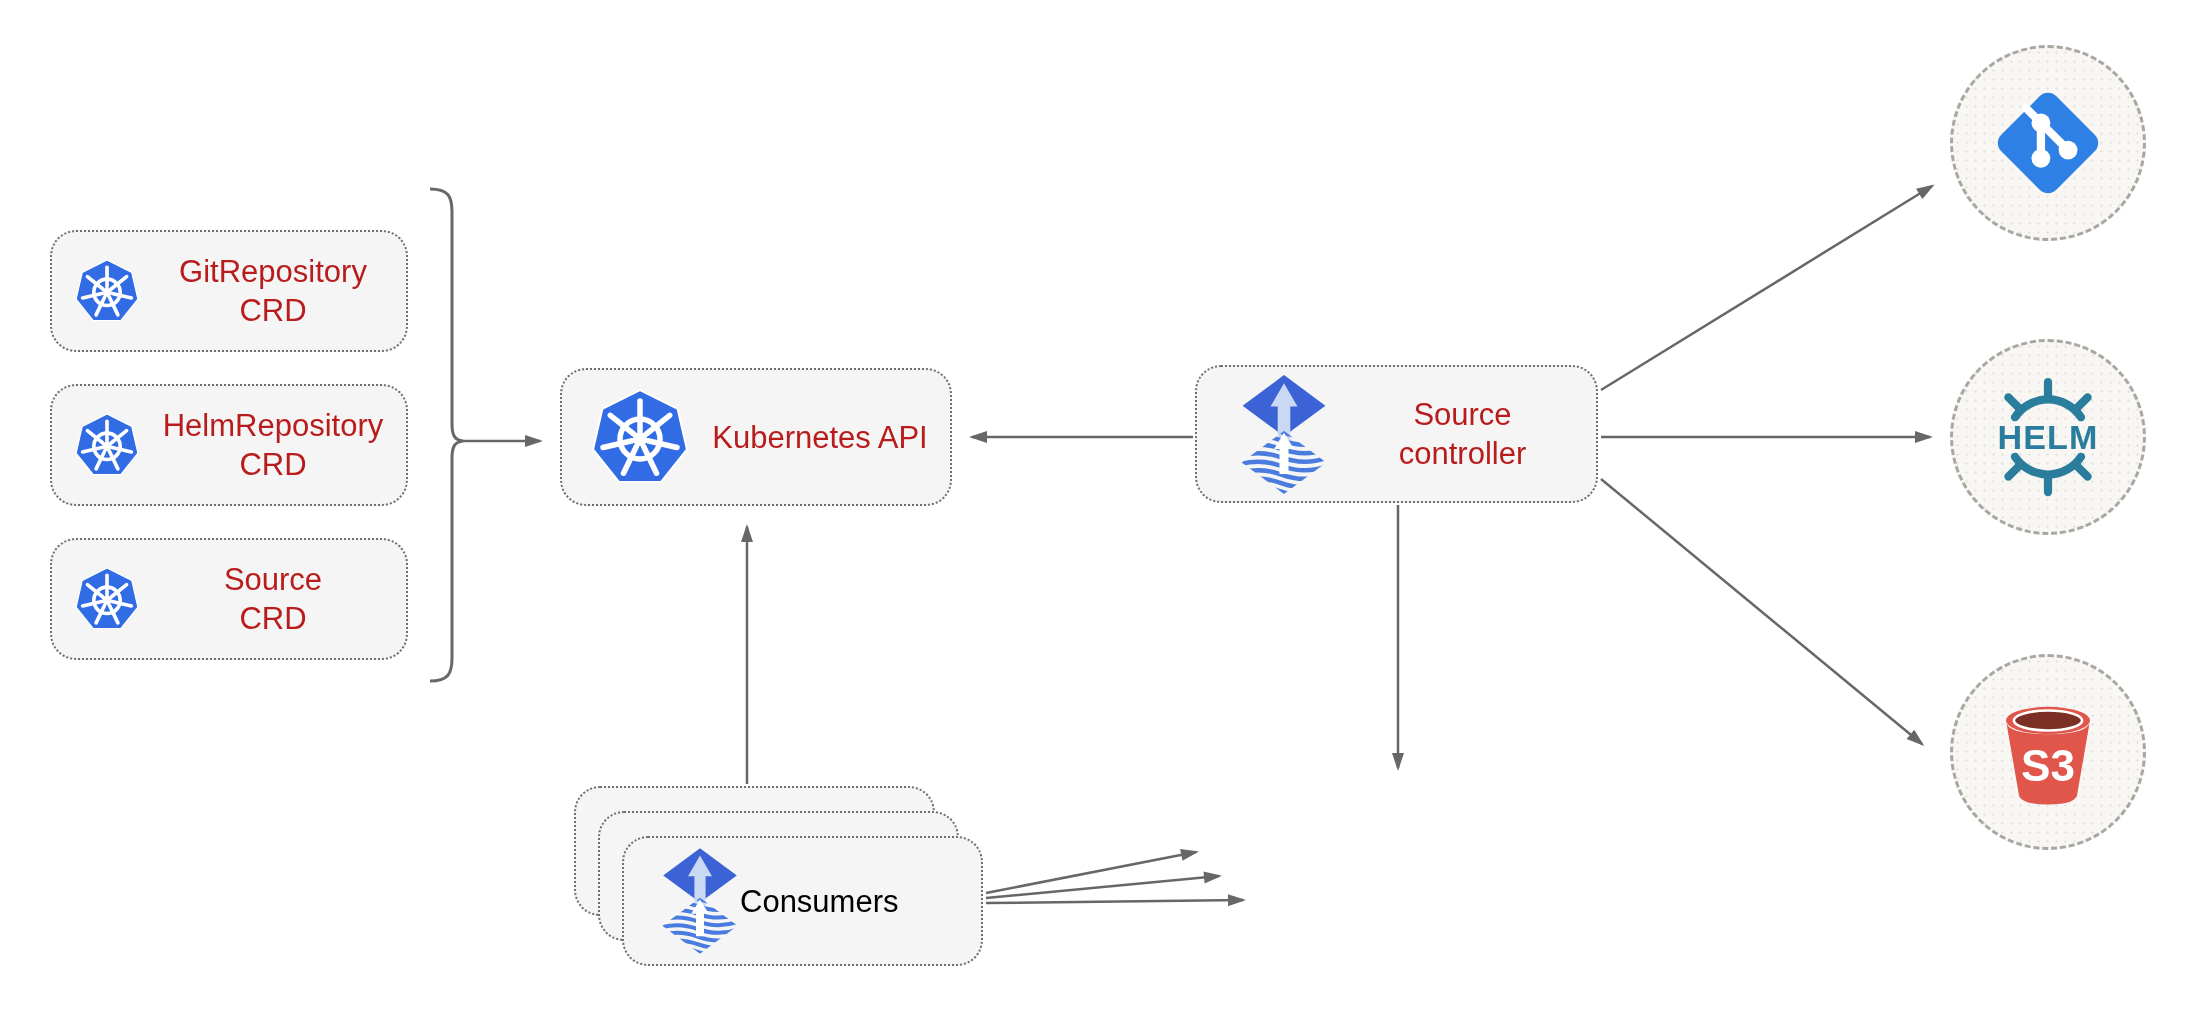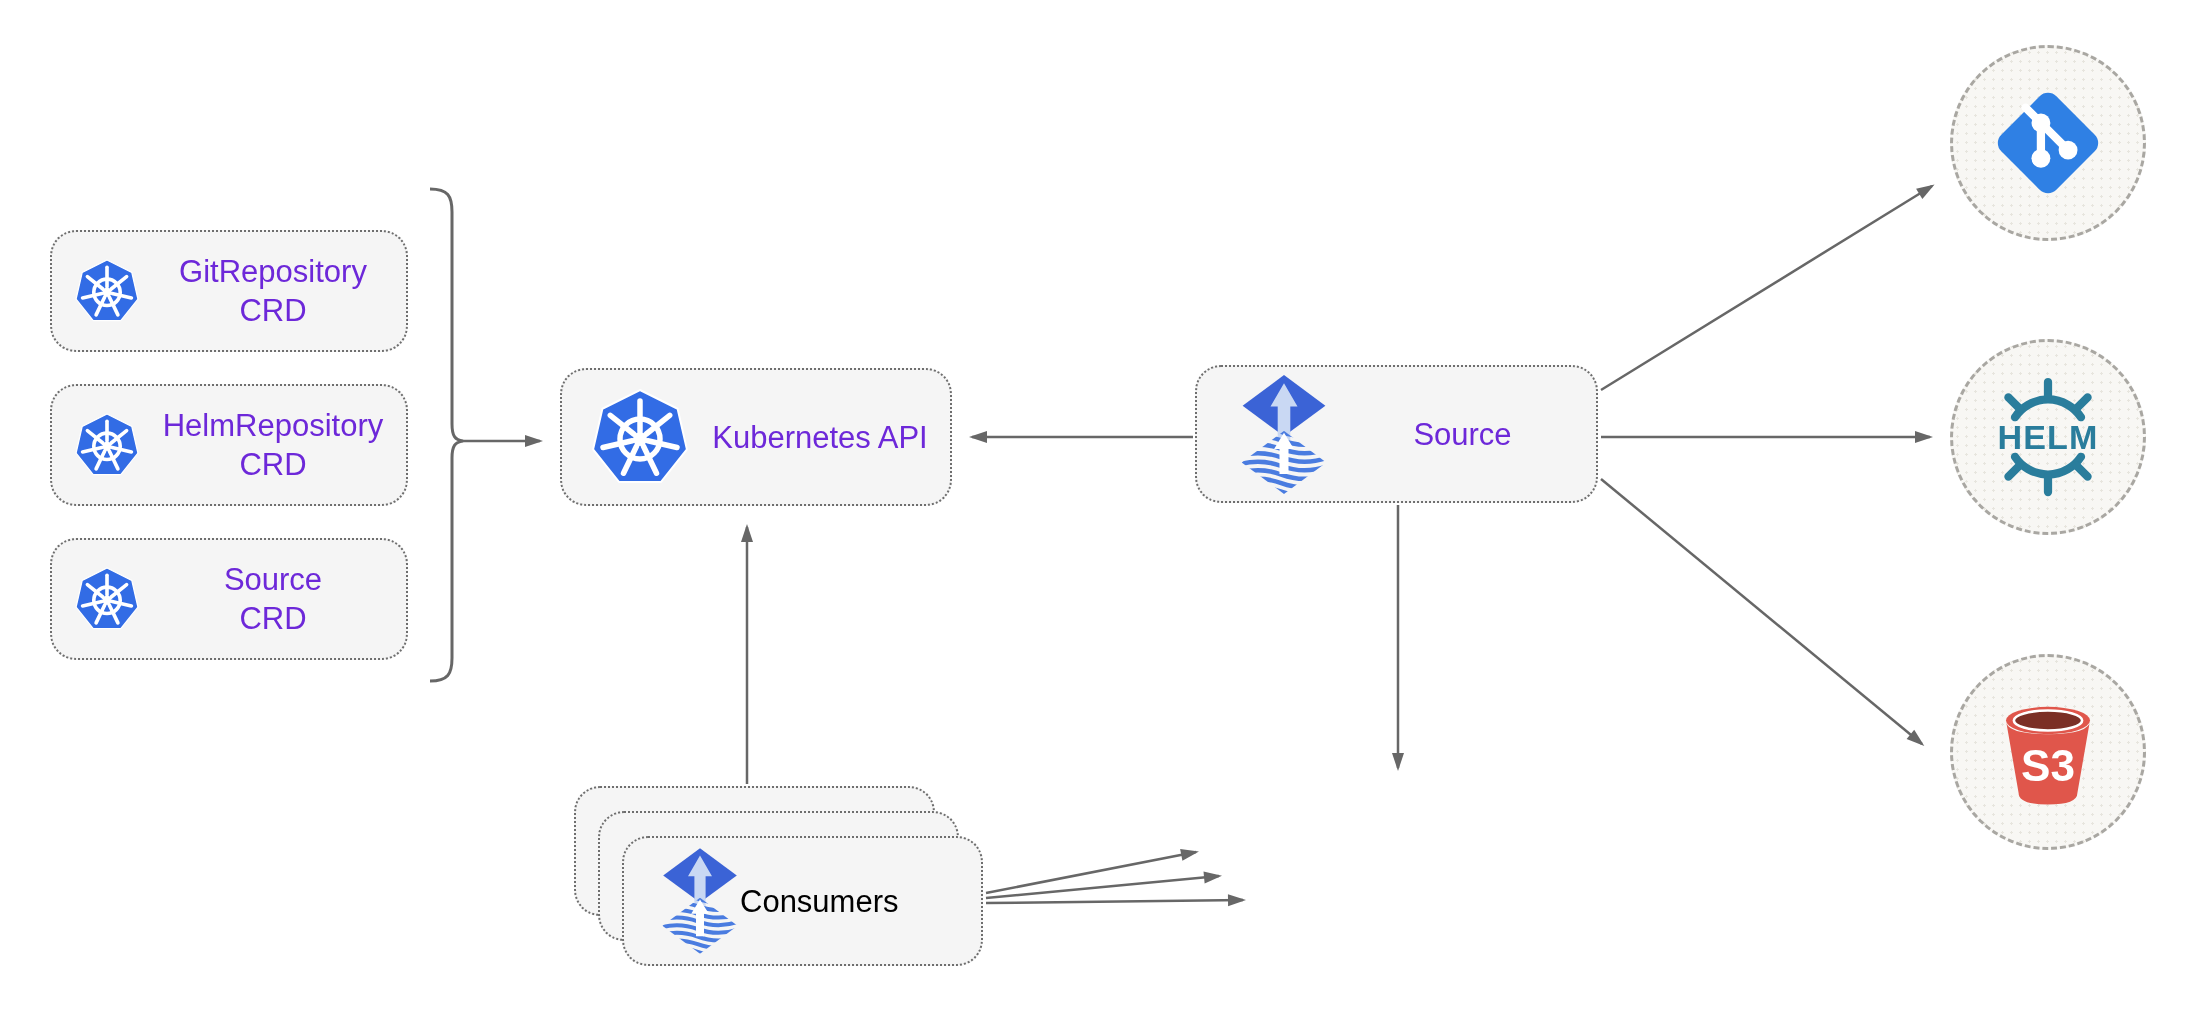--- a/index.html
+++ b/index.html
@@ -7,21 +7,21 @@
     width:2196px;height:1030px;position:relative;overflow:hidden;
     font-family:"Liberation Sans","DejaVu Sans",sans-serif;color:#000;
   }
   .canvas{position:absolute;inset:0;}
   
   .nodebox{
     position:absolute;box-sizing:border-box;
     background:#f5f5f5;border:2px dotted #6e6e6e;border-radius:26px;
     display:flex;align-items:center;
   }
-  .nodebox .label{flex:1;text-align:center;font-size:31px;line-height:39px;color:#6d28d9;}
+  .nodebox .label{flex:1;text-align:center;font-size:31px;line-height:39px;color:#b91c1c;}
   .biglabel{font-size:31px;line-height:41px;}
   
   .stack{position:absolute;}
   .stack .layer{
     position:absolute;box-sizing:border-box;background:#f5f5f5;
     border:2px dotted #6e6e6e;border-radius:26px;
   }
   .stack .front{display:flex;align-items:center;}
   
   .extcircle{
@@ -139,20 +139,21 @@
       </svg>
     <div class="label biglabel">Kubernetes API</div>
   </div>
 
   <div class="nodebox" style="left:1195px;top:365px;width:403px;height:138px;">
     <svg class="icon" width="90" height="119" style="margin-left:42px">
         <use href="#sym-flux"></use>
       </svg>
     <div class="label biglabel">
       <div>Source</div>
+      <div>controller</div>
     </div>
   </div>
 
   <div class="stack" style="left:574px;top:786px;width:410px;height:181px;">
     <div class="layer" style="left:0;top:0;width:361px;height:130px;"></div>
     <div class="layer" style="left:24px;top:25px;width:361px;height:130px;"></div>
     <div class="layer front" style="left:48px;top:50px;width:361px;height:130px;">
       <svg class="icon" width="80" height="106" style="margin-left:36px">
           <use href="#sym-flux"></use>
         </svg>

